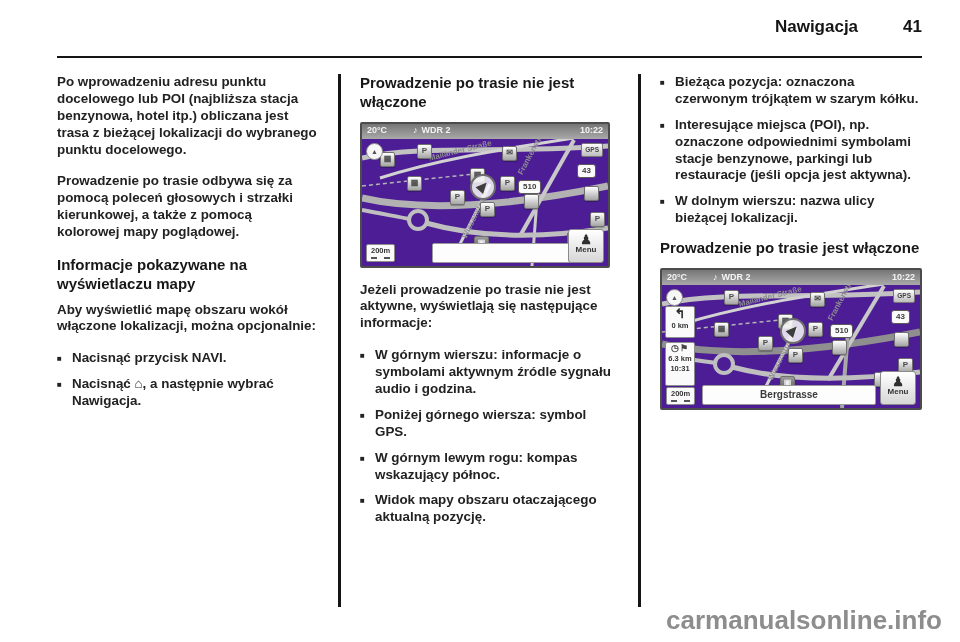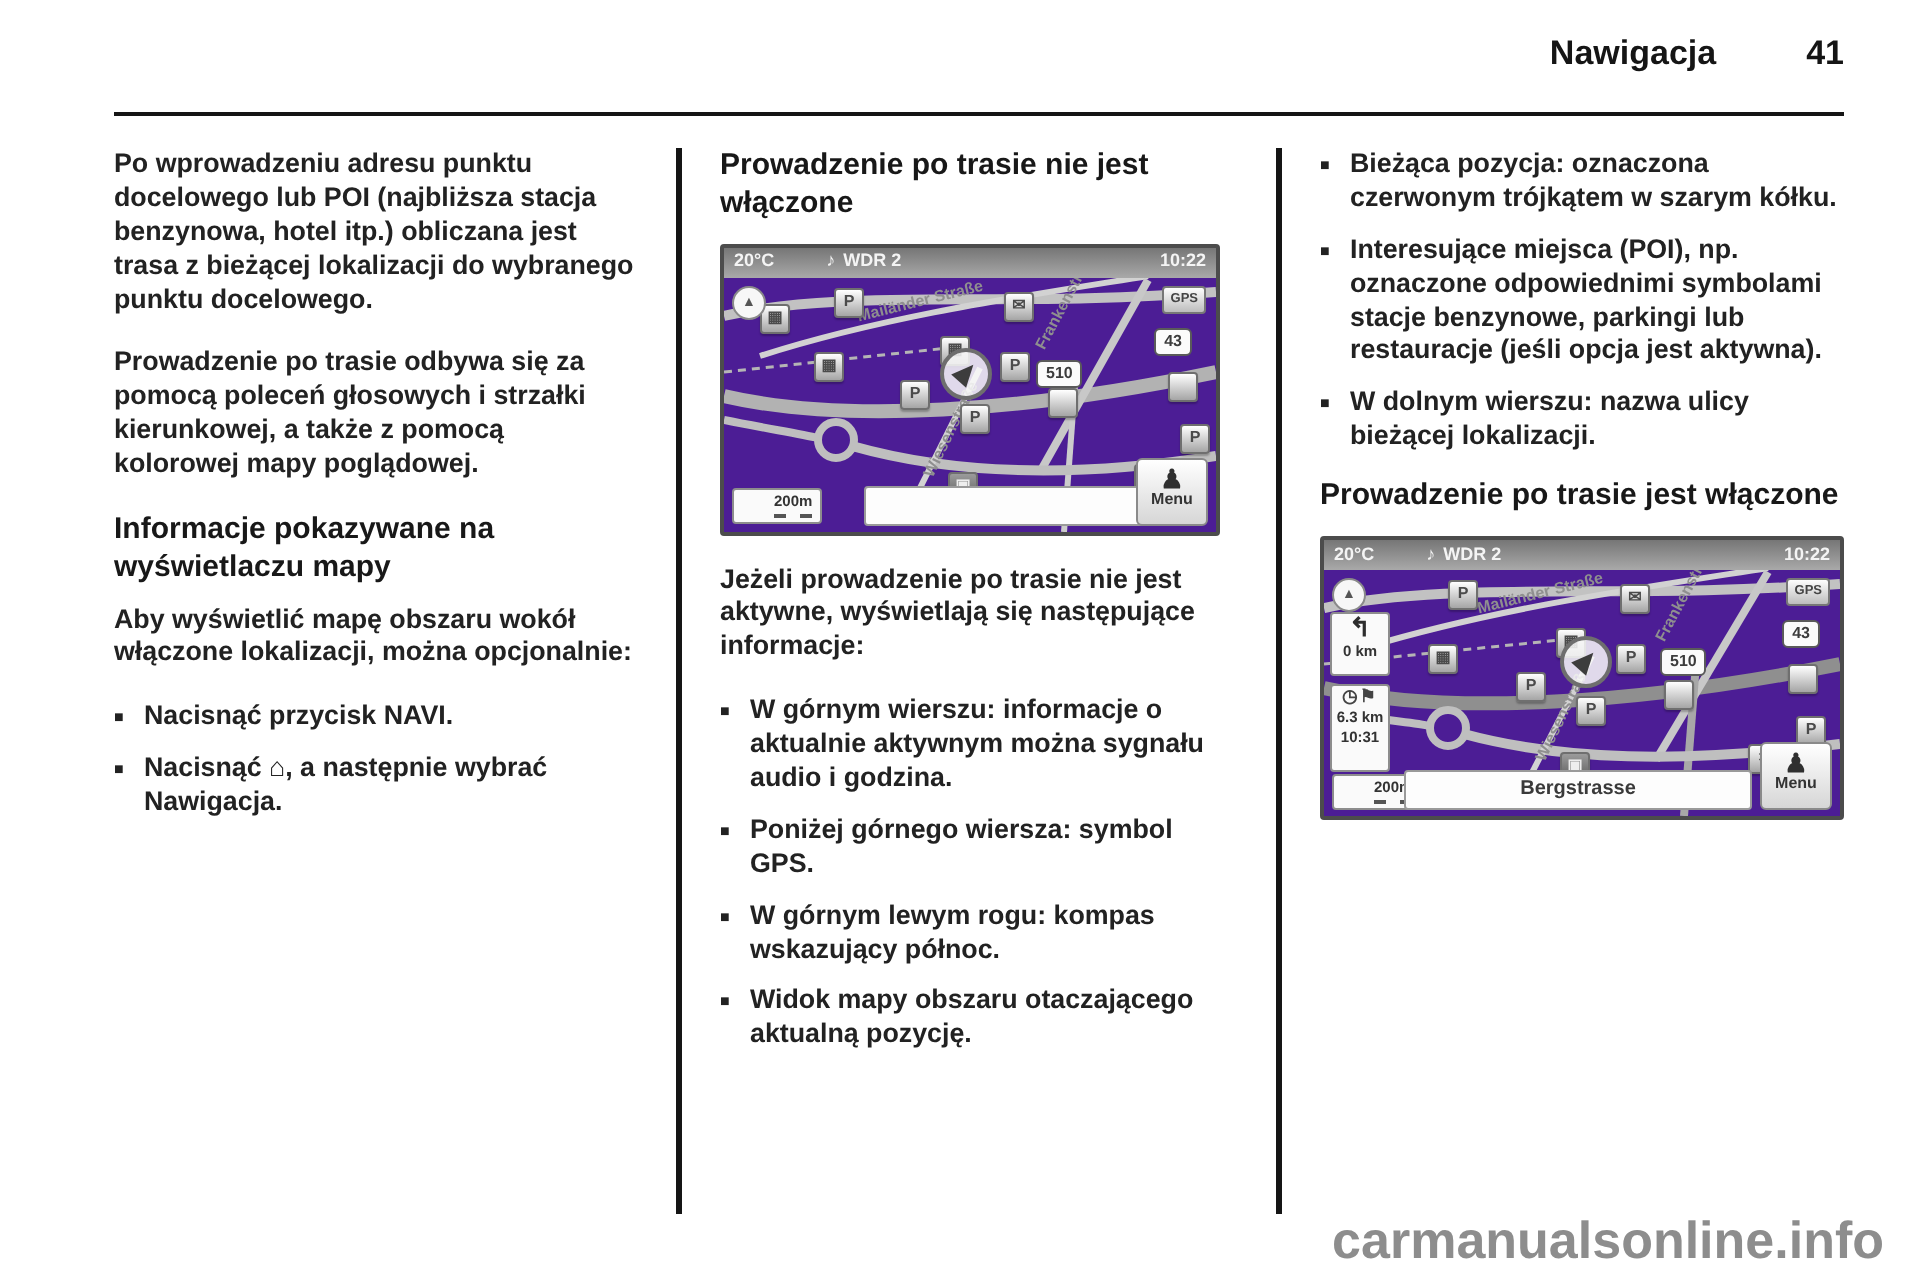--- a/index.html
+++ b/index.html
@@ -46,21 +46,21 @@
        line-height:12px;text-align:center;box-shadow:0 1px 1px rgba(0,0,0,.25);}
   .poi.dark{background:linear-gradient(#9b9b9b,#5c5c5c);color:#eee;}
   .shield{position:absolute;z-index:2;background:#fbfbfb;border:1.5px solid #5a5a5a;border-radius:3px;
           font-size:8px;font-weight:bold;color:#3c3c3c;padding:1px 4px;}
   .street{position:absolute;z-index:1;font-size:8px;font-weight:bold;color:#8f8f8f;white-space:nowrap;}
   .marker{position:absolute;z-index:3;width:22px;height:22px;border-radius:50%;
           background:rgba(250,250,250,.85);border:2px solid #6e6e6e;display:flex;align-items:center;justify-content:center;}
   .marker .tri{width:0;height:0;border-left:5px solid transparent;border-right:5px solid transparent;
                border-bottom:11px solid #3d3d3d;transform:rotate(42deg);}
   .scalebox{position:absolute;left:4px;bottom:4px;z-index:3;background:#fafafa;border:1px solid #8d8d8d;
-            font-size:7.5px;font-weight:bold;color:#333;padding:1px 4px 2px 20px;border-radius:2px;}
+            font-size:7.5px;font-weight:bold;color:#333;padding:1px 4px 2px 4px;border-radius:2px;}
   .scalebox span{border-bottom:2px dashed #555;padding-bottom:1px;display:inline-block;}
   .streetbar{position:absolute;bottom:3px;z-index:3;height:18px;background:#fdfdfd;border:1px solid #9a9a9a;
              border-radius:2px;display:flex;align-items:center;justify-content:center;
              font-size:10px;color:#3a3a3a;font-weight:bold;}
   .menubtn{position:absolute;right:4px;bottom:3px;z-index:3;width:36px;height:34px;text-align:center;
            background:linear-gradient(#ffffff,#d6d6d6);border:1px solid #8a8a8a;border-radius:3px;
            font-size:8px;font-weight:bold;color:#333;line-height:1;padding-top:3px;box-sizing:border-box;}
   .menubtn .pic{font-size:13px;display:block;color:#2f2f2f;}
   .sidebox{position:absolute;left:3px;z-index:3;width:30px;background:#fafafa;border:1px solid #8d8d8d;
            border-radius:2px;text-align:center;font-size:7.5px;font-weight:bold;color:#333;box-sizing:border-box;}
@@ -151,21 +151,21 @@
       <div class="menubtn">
         <span class="pic">♟</span>
         <span>Menu</span>
       </div>
     </div>
 
     <p>Jeżeli prowadzenie po trasie nie jest aktywne, wyświetlają się następujące informacje:</p>
     <div class="bullets">
       <div class="bullet">
         <span class="bm">■</span>
-        <span class="bt">W górnym wierszu: informacje o aktualnie aktywnym można sygnału audio i godzina.</span>
+        <span class="bt">W górnym wierszu: informacje o symbolami aktywnym źródle sygnału audio i godzina.</span>
       </div>
       <div class="bullet">
         <span class="bm">■</span>
         <span class="bt">Poniżej górnego wiersza: symbol GPS.</span>
       </div>
       <div class="bullet">
         <span class="bm">■</span>
         <span class="bt">W górnym lewym rogu: kompas wskazujący północ.</span>
       </div>
       <div class="bullet">

